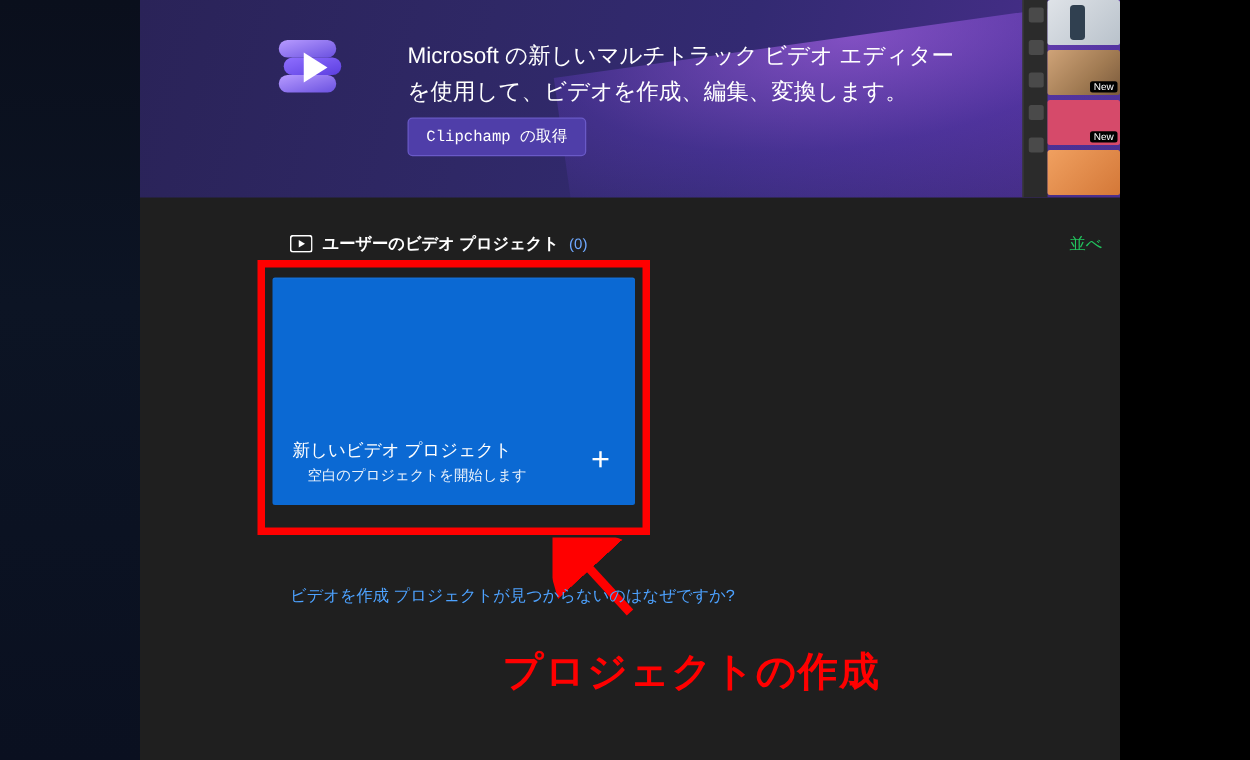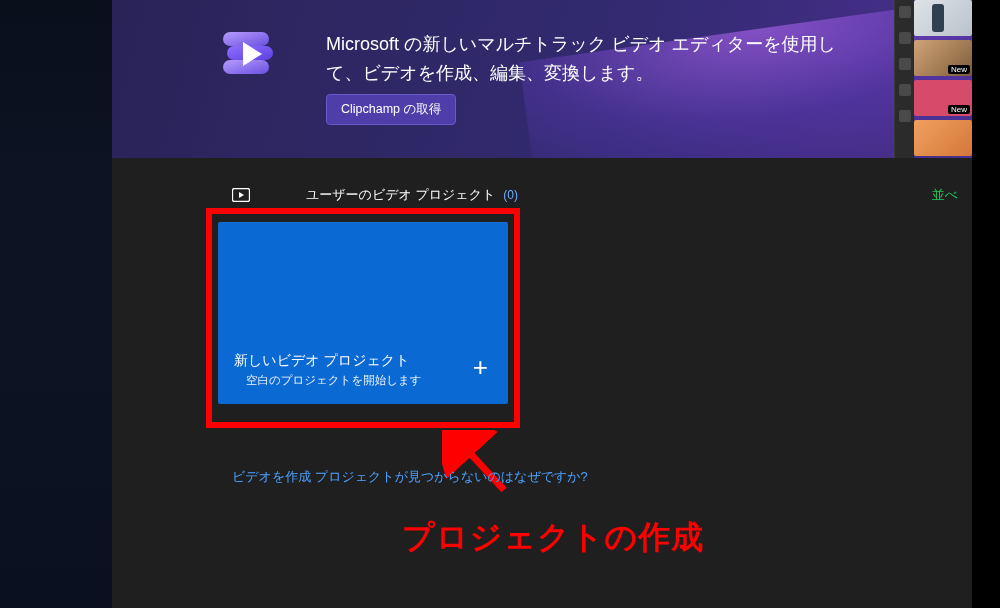--- a/index.html
+++ b/index.html
@@ -1,17 +1,17 @@
 <!DOCTYPE html>
 <html><head>
 <meta charset="utf-8">
 <style>
   * { margin: 0; padding: 0; box-sizing: border-box; }
   html, body { width: 1000px; height: 608px; overflow: hidden; font-family: "Yu Gothic UI", "Segoe UI", sans-serif; background: #000; }
-  .root { position: relative; width: 972px; height: 608px; background: #1f1f1f; }
+  .root { position: relative; width: 896px; height: 608px; background: #1f1f1f; }
 
   
   .left-gutter { position: absolute; left: 0; top: 0; width: 112px; height: 608px; background: linear-gradient(180deg, #0a0f1c 0%, #0c1424 40%, #0a1020 100%); }
 
   
   .main { position: absolute; left: 112px; top: 0; right: 0; bottom: 0; background: #1f1f1f; }
 
   
   .promo {
     position: absolute; left: 0; top: 0; right: 0; height: 158px;
@@ -27,39 +27,39 @@
   .promo-icon {
     position: absolute; left: 108px; top: 24px; width: 58px; height: 58px;
   }
   .promo-text {
     position: absolute; left: 214px; top: 30px; right: 130px; color: #fff;
     font-size: 18px; line-height: 1.6;
   }
   .promo-btn {
     position: absolute; left: 214px; top: 94px;
     background: #4f3ea9; color: #fff; border: 1px solid #6a5ac7;
-    padding: 6px 14px; font-size: 12.5px; border-radius: 4px; cursor: pointer;
+    padding: 6px 14px; font-size: 12.5px; border-radius: 4px; cursor: pointer; font-family: Liberation Mono, monospace;
   }
 
   
   .thumb-stack { position: absolute; right: 0; top: 0; width: 78px; height: 158px; }
   .thumb-rail { position: absolute; left: 0; top: 0; width: 20px; height: 158px; background: #2b2b2b; border-left: 1px solid #3a3a3a; }
   .rail-item { position: absolute; left: 4px; width: 12px; height: 12px; background: #4a4a4a; border-radius: 2px; }
   .thumb { position: absolute; right: 0; width: 58px; height: 36px; border-radius: 2px; overflow: hidden; padding-left: 32px; }
   .thumb-badge { position: absolute; right: 2px; bottom: 2px; background: #000; color: #fff; font-size: 8px; padding: 0 3px; border-radius: 2px; }
   .thumb1 { top: 0; background: linear-gradient(135deg, #dfe3e8 0%, #b9c2cb 100%); }
   .thumb1::after { content:""; position:absolute; left:18px; top:4px; width:12px; height:28px; background:#304050; border-radius:3px; }
   .thumb2 { top: 40px; background: linear-gradient(135deg, #cfa378 0%, #a07a52 60%, #7a5a3c 100%); }
   .thumb3 { top: 80px; background: #d64a6a; }
   .thumb4 { top: 120px; background: linear-gradient(135deg, #f0a060 0%, #d47838 100%); }
 
   
   .section-head { position: absolute; left: 120px; top: 186px; right: 14px; display: flex; align-items: center; color: #fff; font-size: 13px; }
   .video-proj-icon { width: 18px; height: 14px; flex: 0 0 auto; margin-right: 8px; }
-  .section-title { font-weight: 400; margin-left: 48px; }
+  .section-title { font-weight: 700; }
   .section-count { margin-left: 8px; font-size: 12px; color: #6fa8ff; cursor: pointer; }
   .sort-label { margin-left: auto; font-size: 13px; color: #22c55e; cursor: pointer; }
 
   
   .highlight-box { position: absolute; left: 94px; top: 208px; width: 314px; height: 220px; border: 6px solid #ff0000; pointer-events: none; z-index: 5; }
 
   
   .new-project-tile {
     position: absolute; left: 106px; top: 222px; width: 290px; height: 182px;
     background: #0b69d3; border-radius: 2px; color: #fff; cursor: pointer;

